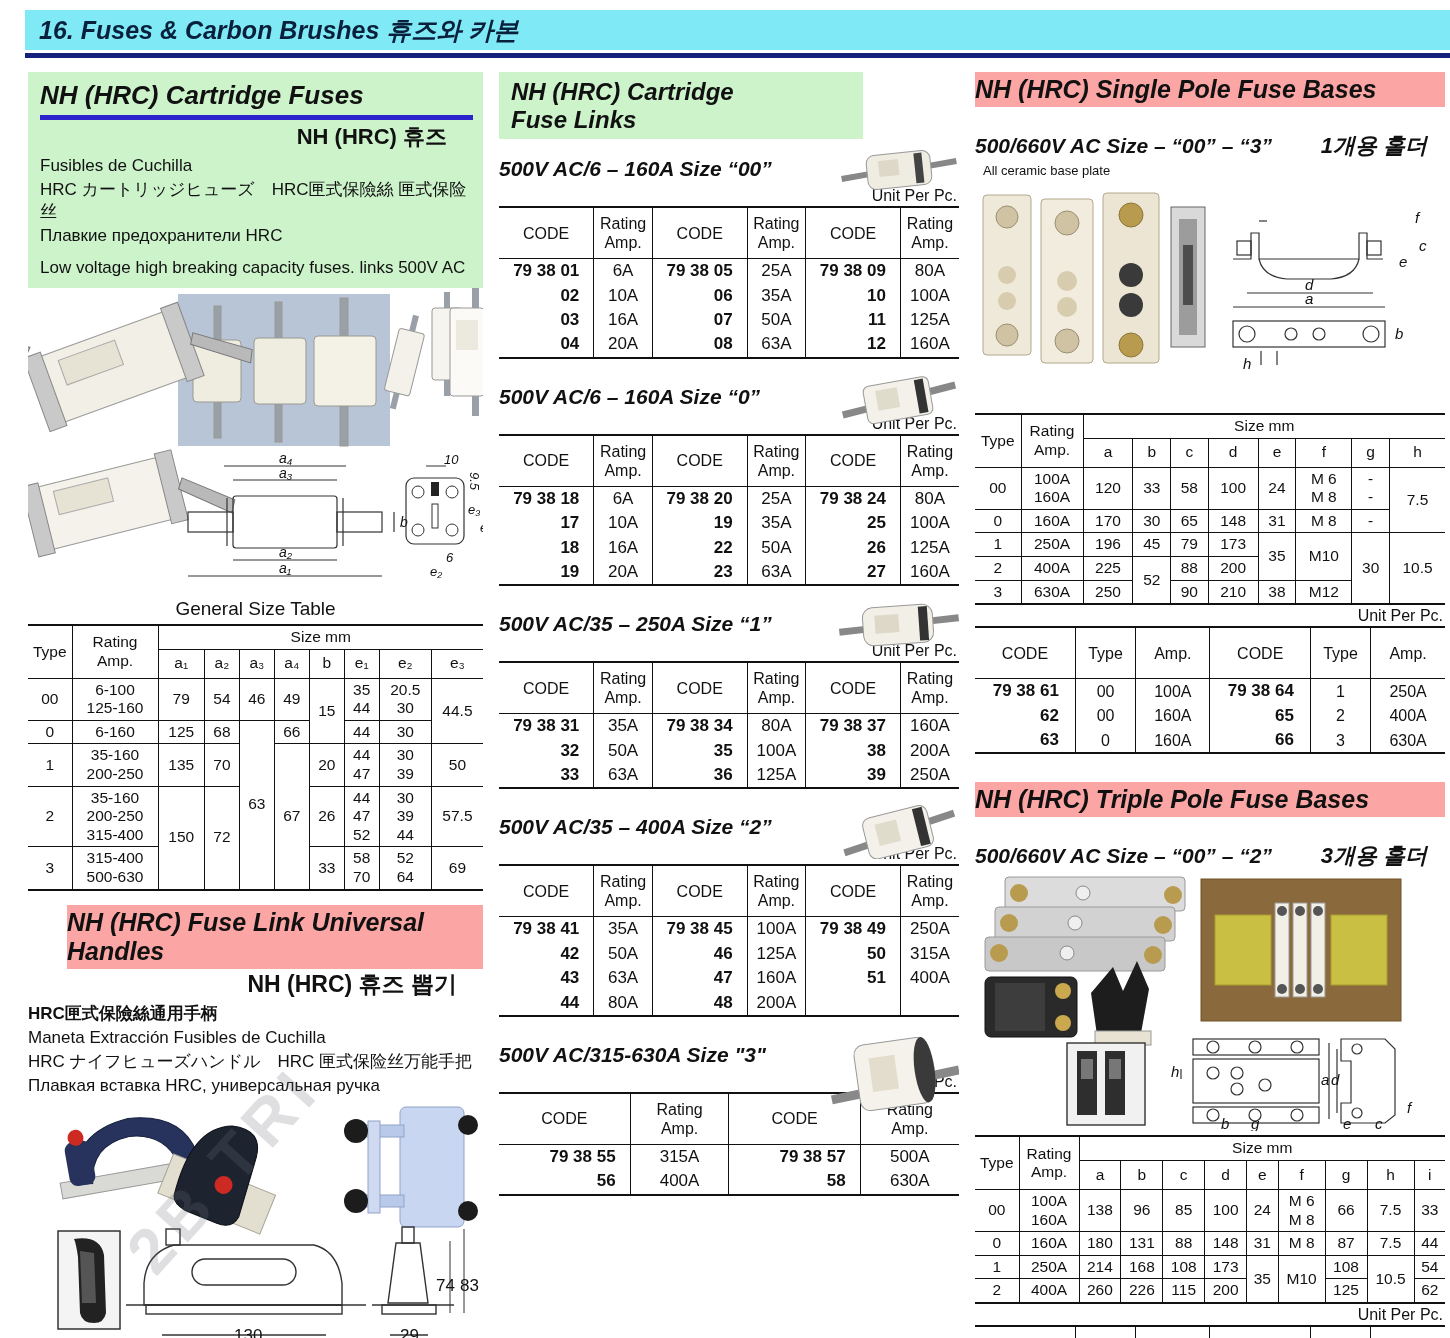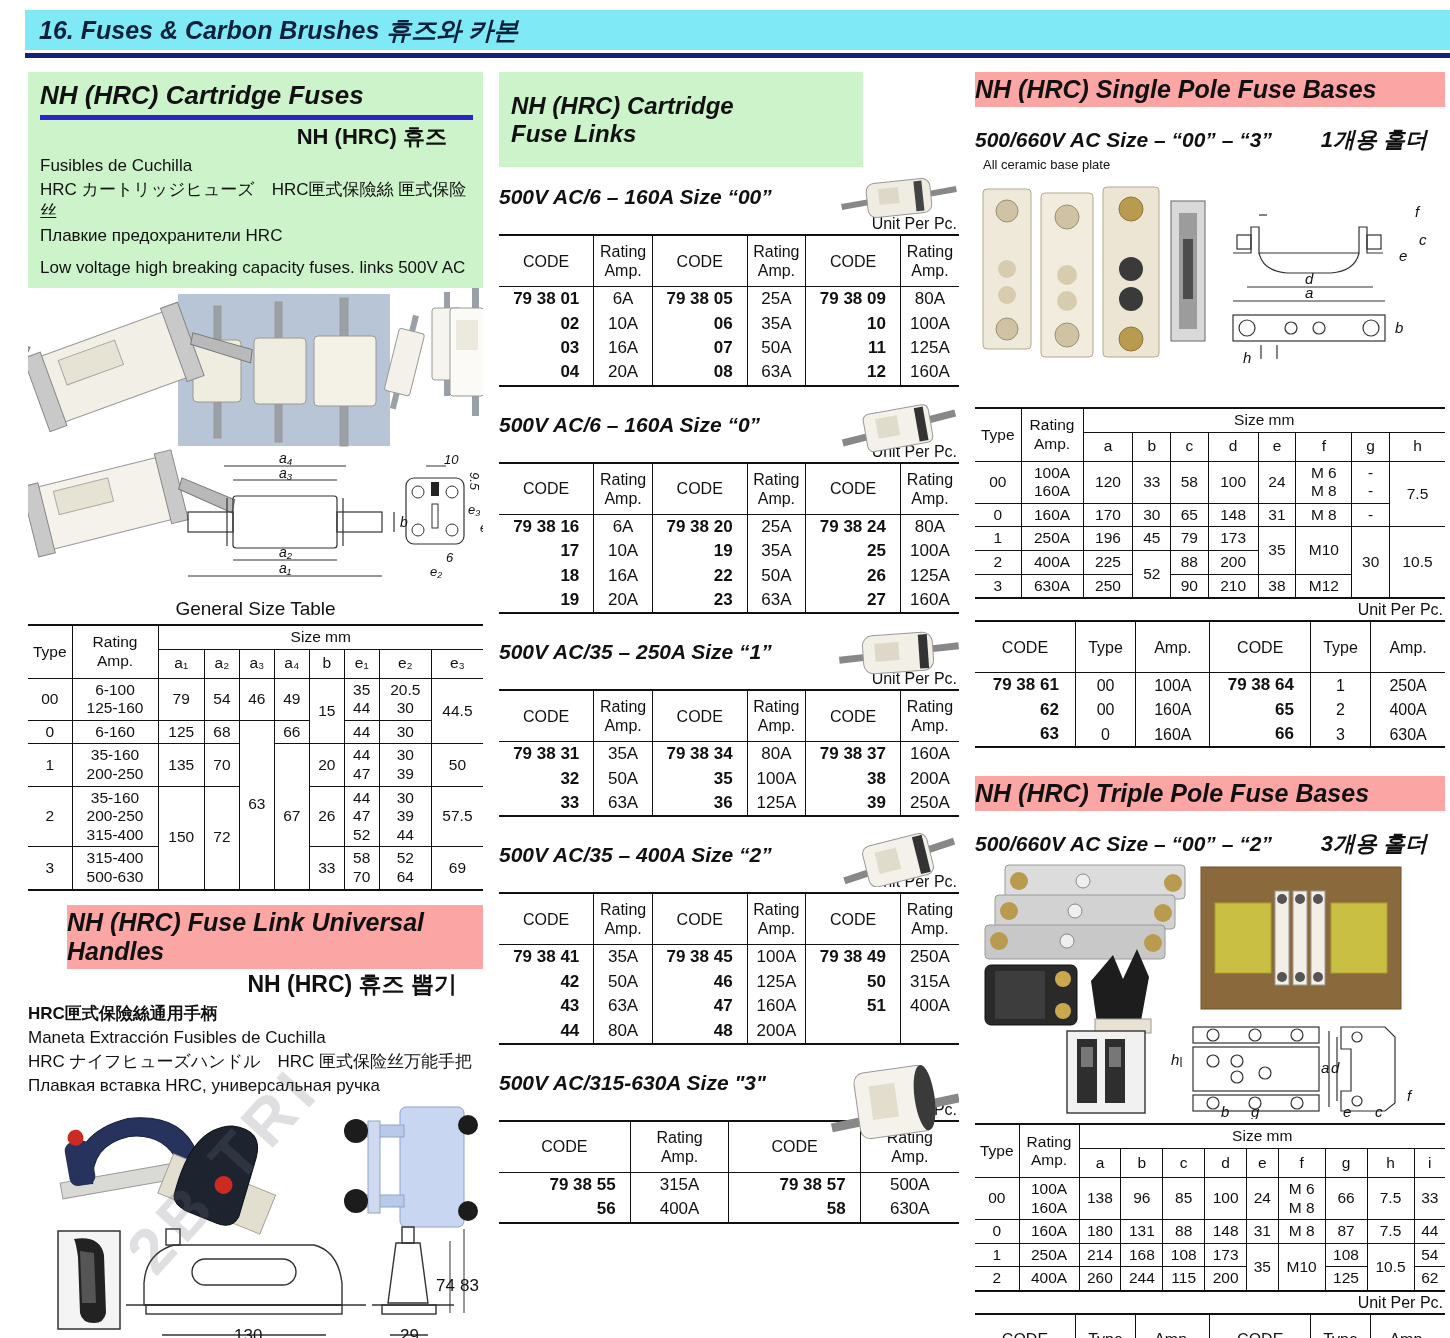--- a/index.html
+++ b/index.html
@@ -39,27 +39,27 @@
   .ctamp td:nth-child(3n+1){font-weight:bold;text-align:right;padding-right:16px;font-size:17px;}
   .grid{border-top:2.4px solid #111;border-bottom:2.4px solid #111;}
   .grid th,.grid td{border:1.6px solid #111;font-size:15.5px;}
   .grid th:first-child,.grid td:first-child{border-left:none;}
   .grid th:last-child,.grid td:last-child{border-right:none;}
   .grid thead tr:nth-child(2) th:first-child{border-left:1.6px solid #111;}
   .grid thead tr:nth-child(2) th{height:24px;}
   .gst-caption{text-align:center;font-size:19px;margin:6px 0 4px 0;}
   .unit-label{text-align:right;font-size:16px;margin:2px 2px 1px 0;}
   
-  .mid-title{background:#cdf3cb;padding:20px 12px;width:340px;margin-bottom:18px;}
+  .mid-title{background:#cdf3cb;padding:6px 12px;width:340px;margin-bottom:18px;}
   .mid-title div{font-size:24px;font-weight:bold;font-style:italic;line-height:1.15;}
   .fl-section{margin-bottom:26px;position:relative;}
   .fl-heading{font-size:21px;font-weight:bold;font-style:italic;margin:0 0 6px 0;}
   .fuse-glyph{position:absolute;right:0;top:-10px;}
   
-  .rc-sub{font-size:21px;font-weight:bold;font-style:italic;margin:18px 0 2px 0;display:flex;justify-content:space-between;align-items:baseline;}
+  .rc-sub{font-size:21px;font-weight:bold;font-style:italic;margin:24px 0 2px 0;display:flex;justify-content:space-between;align-items:baseline;}
   .rc-sub .kr{font-size:22px;padding-right:18px;}
   .rc-note{font-size:13px;margin:2px 0 11px 8px;}
   
   .handles-imgs{position:relative;margin-top:6px;}
   .watermark{position:absolute;left:70px;top:30px;font-size:64px;font-weight:bold;color:rgba(110,110,125,0.22);
              transform:rotate(-48deg);letter-spacing:8px;pointer-events:none;}
   svg text{font-family:"Liberation Sans","DejaVu Sans",sans-serif;}
 </style>
 </head>
 <body>
@@ -458,21 +458,21 @@
                 <th>CODE</th>
                 <th>Rating
 Amp.</th>
                 <th>CODE</th>
                 <th>Rating
 Amp.</th>
               </tr>
             </thead>
           <tbody>
               <tr>
-                <td>79 38 16</td>
+                <td>79 38 18</td>
                 <td>6A</td>
                 <td>79 38 20</td>
                 <td>25A</td>
                 <td>79 38 24</td>
                 <td>80A</td>
               </tr>
               <tr>
                 <td>17</td>
                 <td>10A</td>
                 <td>19</td>
@@ -1022,21 +1022,21 @@
             <td rowspan="2">35</td>
             <td rowspan="2">M10</td>
             <td>108</td>
             <td rowspan="2">10.5</td>
             <td>54</td>
           </tr>
           <tr>
             <td>2</td>
             <td>400A</td>
             <td>260</td>
-            <td>244</td>
+            <td>226</td>
             <td>115</td>
             <td>200</td>
             <td>125</td>
             <td>62</td>
           </tr>
         </tbody>
       </table>
 
       <div class="unit-label">Unit Per Pc.</div>
       <table class="ctable ctamp">

